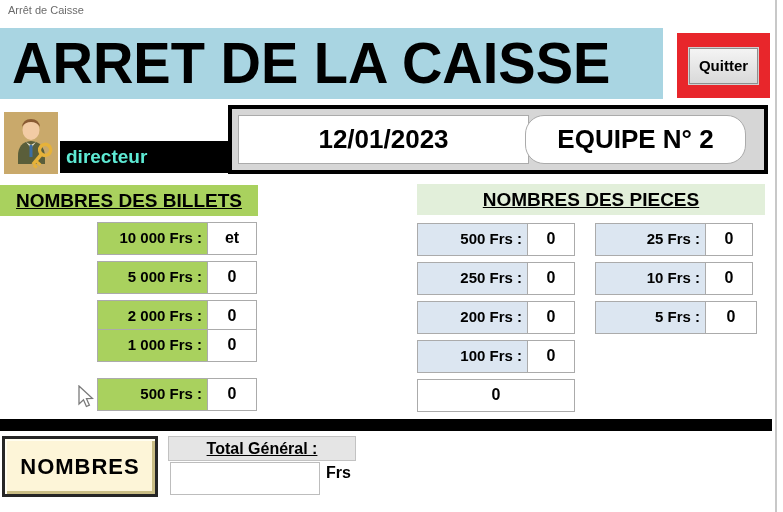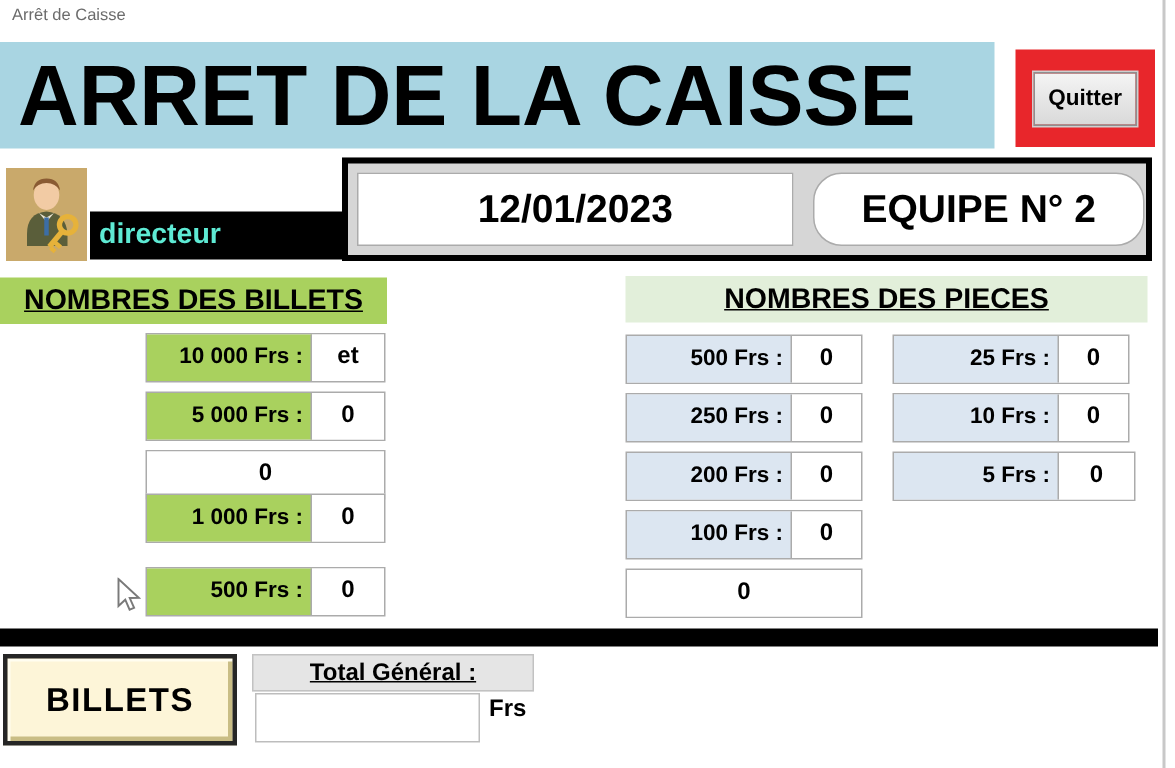--- a/index.html
+++ b/index.html
@@ -62,21 +62,21 @@
     position:absolute; left:228px; top:105px; width:540px; height:69px;
     background:#D6D6D6; border:4px solid #000;
   }
   .info-box {
     position:absolute; top:6px; height:49px;
     background:#fff; border:1px solid #ABABAB;
     display:flex; align-items:center; justify-content:center;
     font-size:26px; font-weight:bold;
   }
   .date-box { left:6px; width:291px; }
-  .team-box { left:310px; width:221px;border-radius:19px; }
+  .team-box { left:293px; width:221px;border-radius:19px; }
 
   
   .sec-header {
     position:absolute; height:31px;
     display:flex; align-items:center; justify-content:center;
     font-size:19px; font-weight:bold;
   }
   .sec-header span { text-decoration:underline; }
   .billets-header { left:0; top:185px; width:258px; background:#A9D15E; }
   .pieces-header  { left:417px; top:184px; width:348px; background:#E2EFDA; }
@@ -180,20 +180,21 @@
 
 <div class="row" style="left:97px; top:222px;">
   <div class="row-label green">10 000 Frs :</div>
   <div class="row-value">et</div>
 </div>
 <div class="row" style="left:97px; top:261px;">
   <div class="row-label green">5 000 Frs :</div>
   <div class="row-value">0</div>
 </div>
 <div class="row" style="left:97px; top:300px;">
+  <div class="row-label green">2 000 Frs :</div>
   <div class="row-value">0</div>
 </div>
 <div class="row" style="left:97px; top:329px;">
   <div class="row-label green">1 000 Frs :</div>
   <div class="row-value">0</div>
 </div>
 <div class="row" style="left:97px; top:378px;">
   <div class="row-label green">500 Frs :</div>
   <div class="row-value">0</div>
 </div>
@@ -230,21 +231,21 @@
   <div class="row-label blue">10 Frs :</div>
   <div class="row-value">0</div>
 </div>
 <div class="row" style="left:595px; top:301px; width:162px;">
   <div class="row-label blue">5 Frs :</div>
   <div class="row-value">0</div>
 </div>
 
 <div class="divider"></div>
 
-<div class="calc-btn">BILLETS</div>
+<div class="calc-btn">NOMBRES</div>
 <div class="total-label">Total Général :</div>
 <div class="total-input"></div>
 <div class="frs-label">Frs</div>
 
 <div class="form-edge"></div>
 
 <div class="cursor">
   <svg width="16" height="24" viewBox="0 0 16 24">
     <path d="M1 1 L1 19 L5.5 14.8 L8.4 21.5 L11.4 20.2 L8.5 13.7 L14.5 13.5 Z" fill="#ffffff" stroke="#7a7a7a" stroke-width="1.3"></path>
   </svg>

